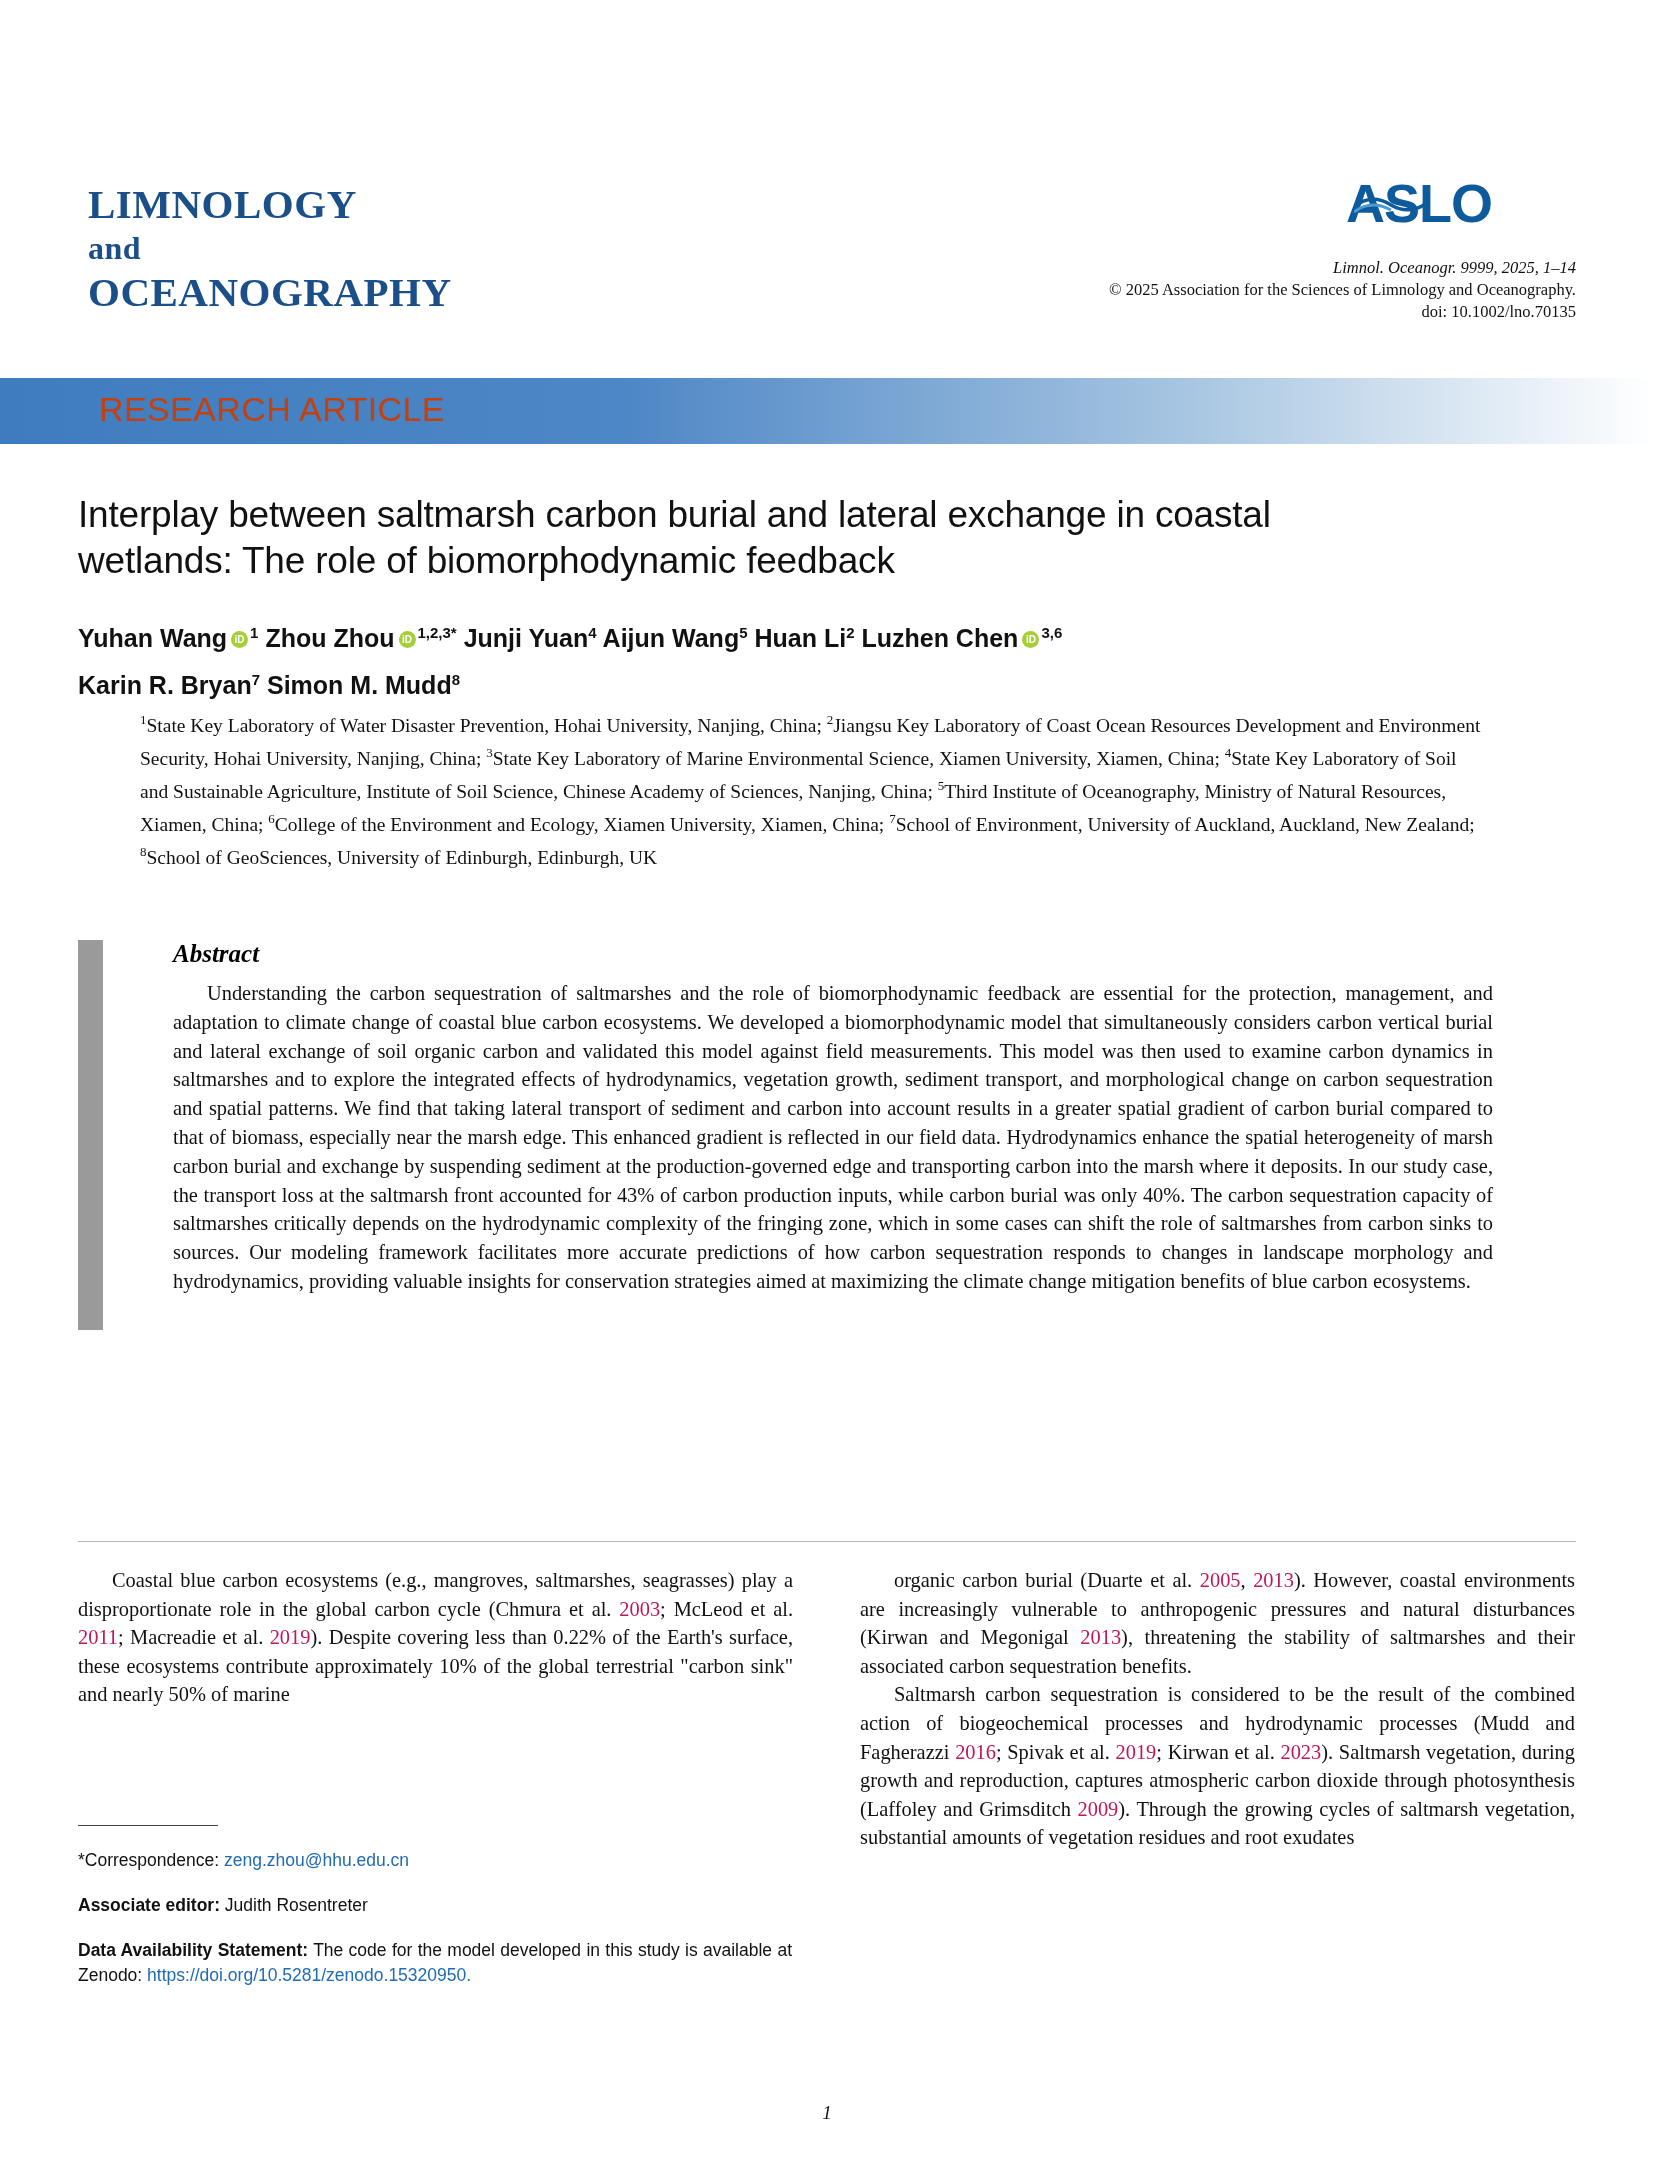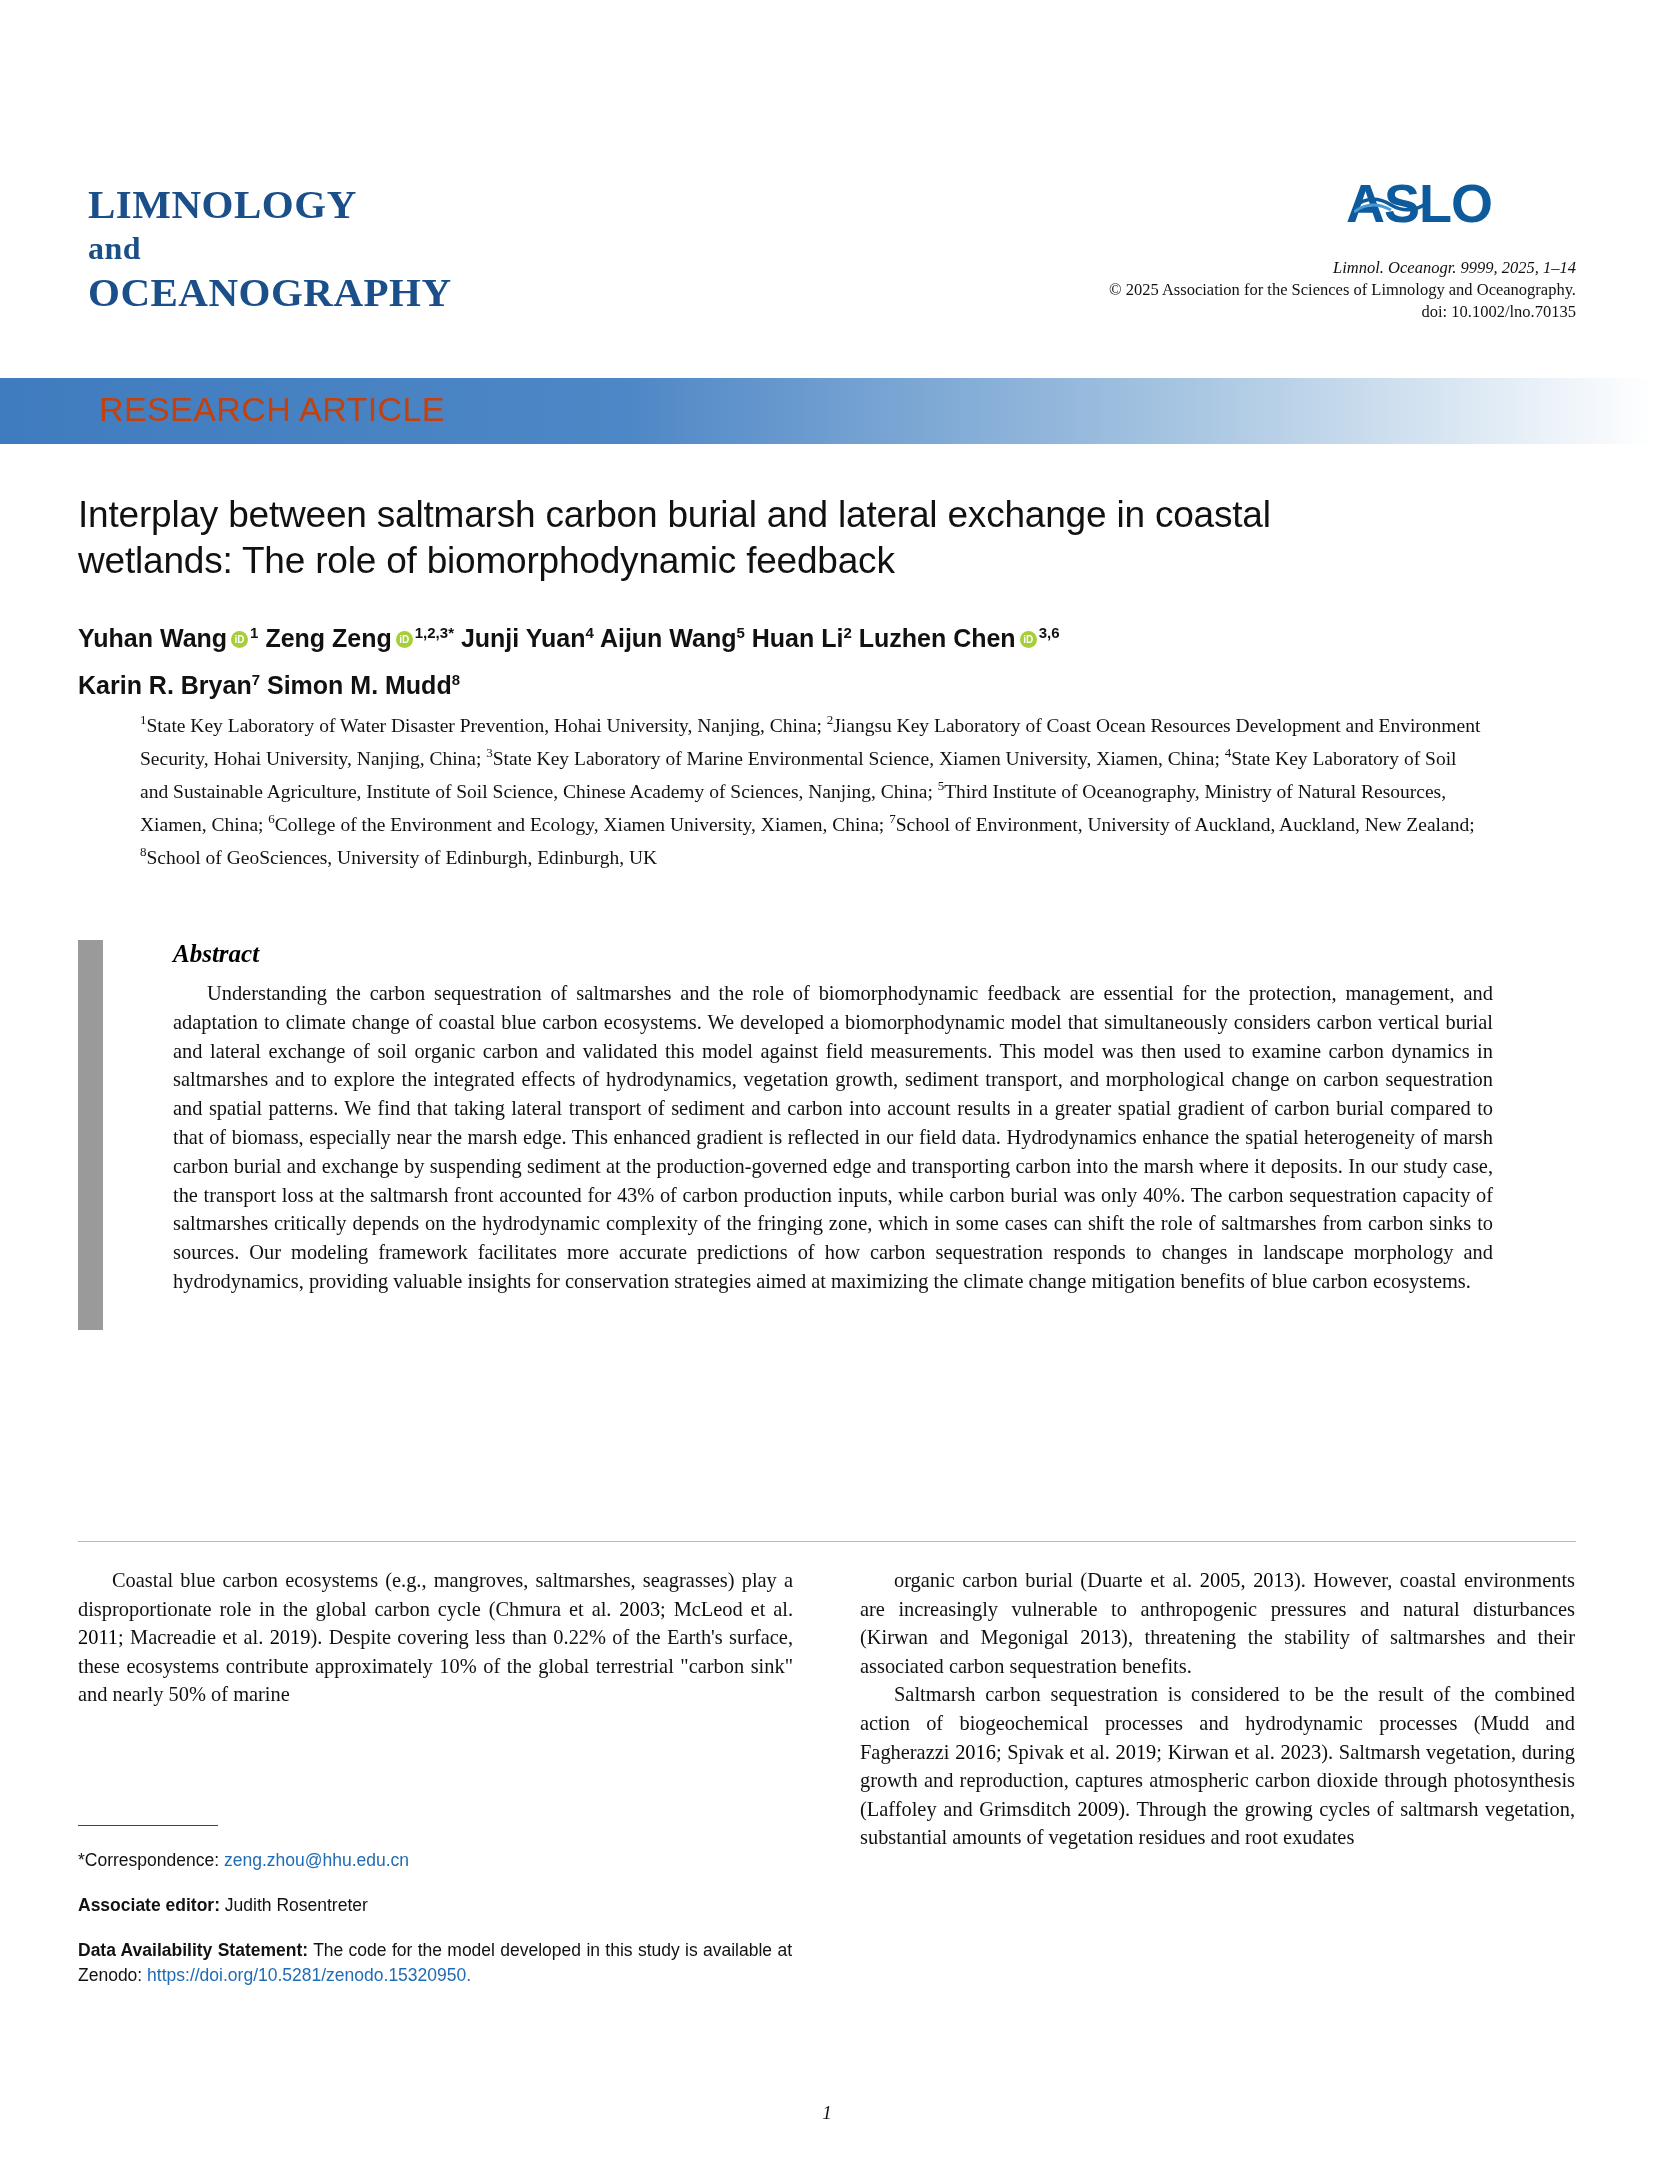--- a/index.html
+++ b/index.html
@@ -195,21 +195,21 @@
     width:715px;
     font-family:"Liberation Serif", serif;
     font-size:20.4px;
     line-height:28.6px;
     text-align:justify;
     color:#111;
   }
   .col-left { left:78px; }
   .col-right { left:860px; }
   .col p { margin:0; text-indent:34px; }
-  a.cite, .cite { color:#000000; text-decoration:none; }
+  a.cite, .cite { color:#be185d; text-decoration:none; }
 
   
   .footnote {
     position:absolute;
     left:78px; top:1825px;
     width:715px;
     font-family:"Liberation Sans", sans-serif;
     font-size:17.5px;
     line-height:25px;
     color:#111;
@@ -262,21 +262,21 @@
     </div>
   </div>
 
   <div class="banner"></div>
   <div class="banner-label">RESEARCH ARTICLE</div>
 
   <div class="article-title">Interplay between saltmarsh carbon burial and lateral exchange in coastal wetlands: The role of biomorphodynamic feedback</div>
 
   <div class="authors">
     <span>Yuhan Wang</span><span class="orcid"></span><sup>1</sup>
-    <span>Zeng Zeng</span><span class="orcid"></span><sup>1,2,3*</sup>
+    <span>Zhou Zhou</span><span class="orcid"></span><sup>1,2,3*</sup>
     <span>Junji Yuan</span><sup>4</sup>
     <span>Aijun Wang</span><sup>5</sup>
     <span>Huan Li</span><sup>2</sup>
     <span>Luzhen Chen</span><span class="orcid"></span><sup>3,6</sup><br>
     <span>Karin R. Bryan</span><sup>7</sup>
     <span>Simon M. Mudd</span><sup>8</sup>
   </div>
 
   <div class="affiliations"><sup>1</sup>State Key Laboratory of Water Disaster Prevention, Hohai University, Nanjing, China; <sup>2</sup>Jiangsu Key Laboratory of Coast Ocean Resources Development and Environment Security, Hohai University, Nanjing, China; <sup>3</sup>State Key Laboratory of Marine Environmental Science, Xiamen University, Xiamen, China; <sup>4</sup>State Key Laboratory of Soil and Sustainable Agriculture, Institute of Soil Science, Chinese Academy of Sciences, Nanjing, China; <sup>5</sup>Third Institute of Oceanography, Ministry of Natural Resources, Xiamen, China; <sup>6</sup>College of the Environment and Ecology, Xiamen University, Xiamen, China; <sup>7</sup>School of Environment, University of Auckland, Auckland, New Zealand; <sup>8</sup>School of GeoSciences, University of Edinburgh, Edinburgh, UK</div>
 

